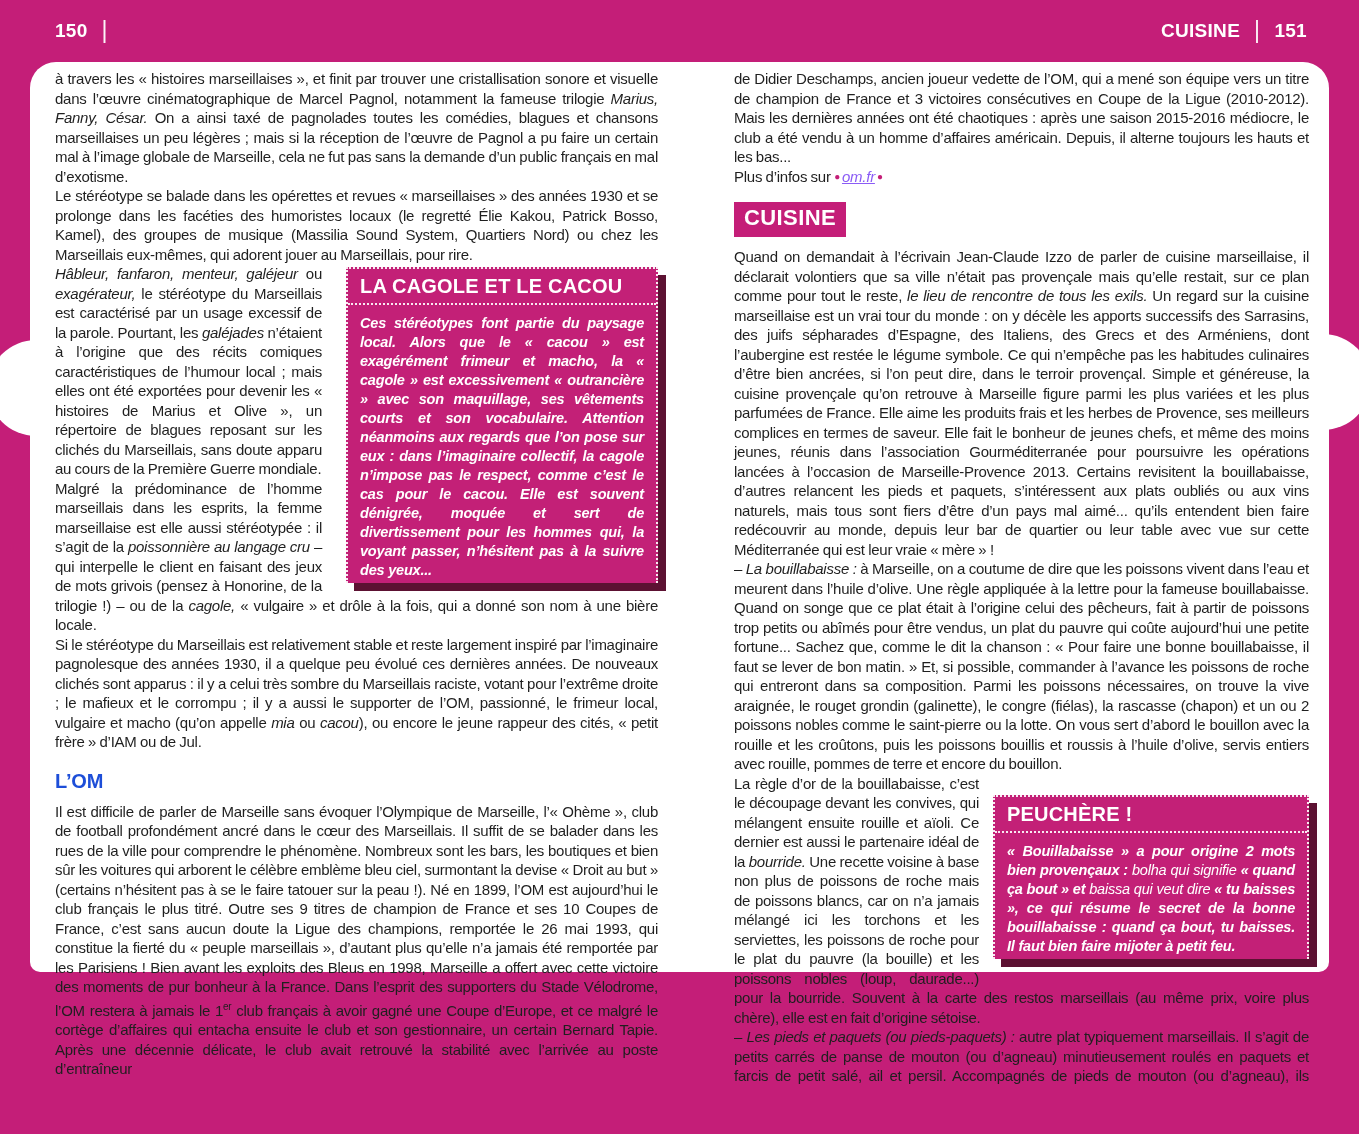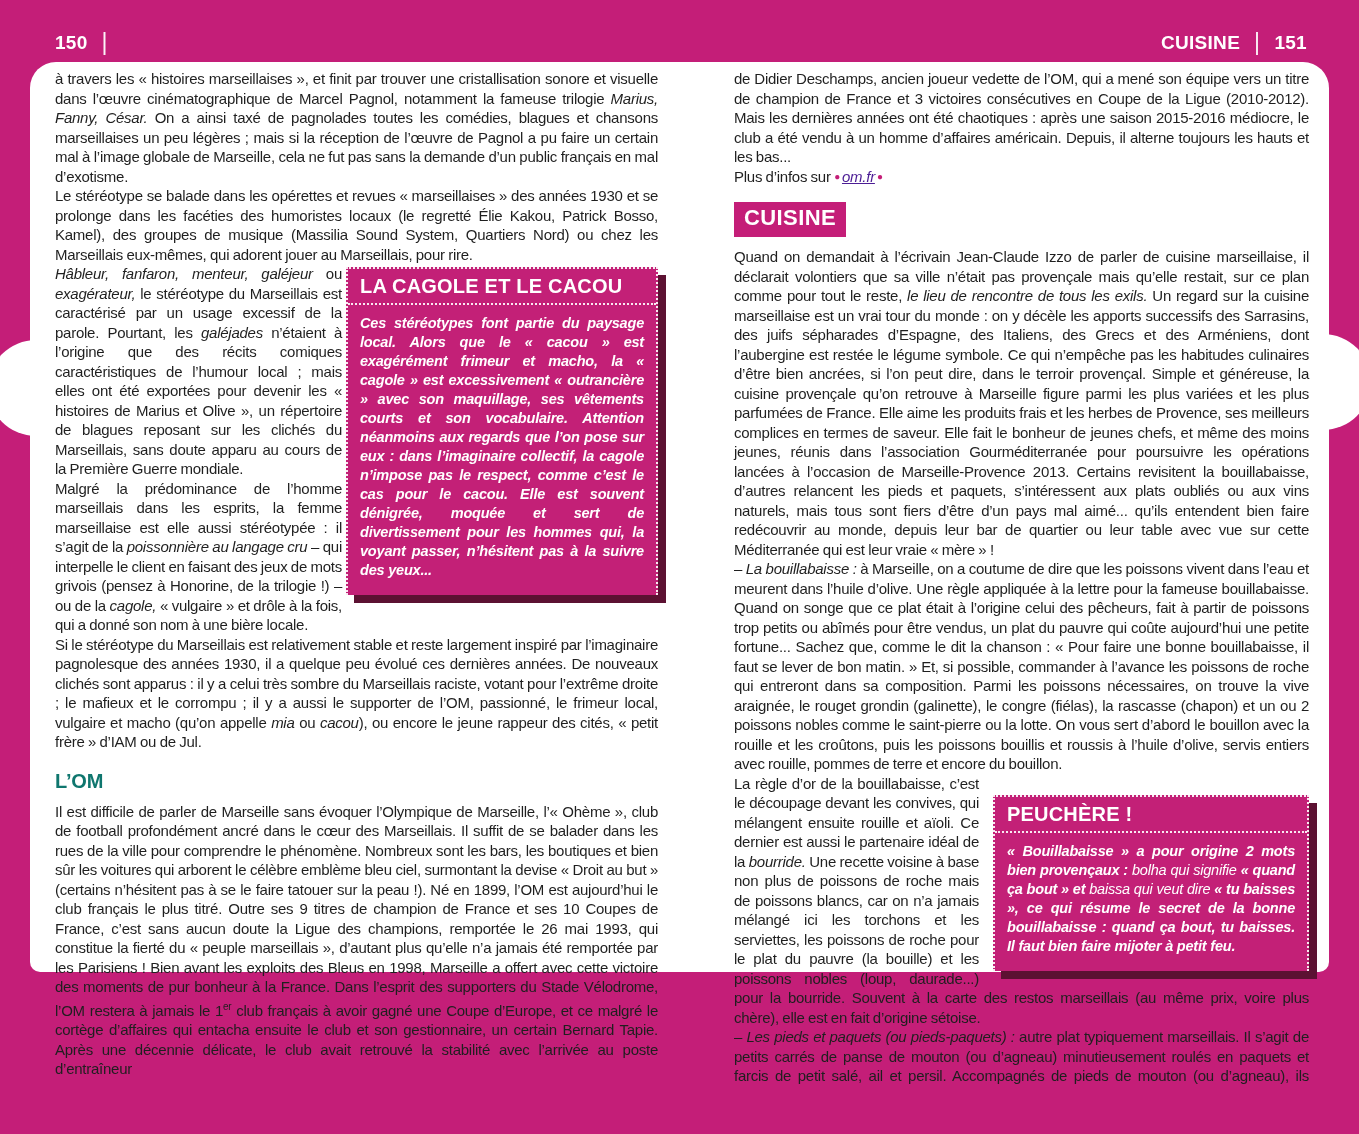--- a/index.html
+++ b/index.html
@@ -1,20 +1,20 @@
 <!DOCTYPE html>
 <html><head>
 <meta charset="utf-8">
 <style>
   html,body{margin:0;padding:0;}
   body{width:1359px;height:1134px;font-family:"Liberation Sans","DejaVu Sans",sans-serif;}
   .frame{position:relative;width:1359px;height:1134px;background:#c41e78;overflow:hidden;}
 
   
-  .hdr{position:absolute;top:12px;left:0;right:0;height:62px;color:#fff;}
+  .hdr{position:absolute;top:0;left:0;right:0;height:62px;color:#fff;}
   .hdr-group{position:absolute;top:0;height:62px;display:flex;align-items:center;font-weight:bold;font-size:19px;letter-spacing:.3px;white-space:nowrap;}
   .hdr-left{left:55px;}
   .hdr-right{right:52px;}
   .hdr-sep{font-weight:400;font-size:23px;margin:0 14px;position:relative;top:-1px;opacity:.95;}
 
   
   .sheet{position:absolute;left:30px;top:62px;width:1299px;height:910px;background:#fff;border-radius:26px 26px 10px 10px;}
   .notch{position:absolute;width:96px;height:96px;background:#fff;border-radius:50%;}
   .notch-left{left:-42px;top:278px;}
   .notch-right{right:-42px;top:272px;}
@@ -22,32 +22,32 @@
   .sheet-inner{position:relative;display:flex;gap:76px;padding:7px 20px 0 25px;height:1020px;overflow:hidden;}
   .col{color:#1f1f1f;}
   .col-left{width:603px;}
   .col-right{width:575px;}
 
   .para{margin:0;font-size:15px;line-height:19.5px;text-align:justify;letter-spacing:-.25px;word-spacing:-.5px;}
   .i{font-style:italic;}
   .bi{font-weight:normal;font-style:italic;}
   .ri{font-weight:400;}
   .sup{vertical-align:super;font-size:10px;}
-  .pink-i{color:#4c1d95;font-style:italic;text-decoration:underline;}
+  .pink-i{color:#8b5cf6;font-style:italic;text-decoration:underline;}
   .dot{color:#c41e78;font-size:10px;vertical-align:2px;}
 
-  .sec-h{color:#0f766e;font-weight:bold;font-size:20px;margin:18px 0 9px 0;letter-spacing:-.2px;}
+  .sec-h{color:#1d4ed8;font-weight:bold;font-size:20px;margin:18px 0 9px 0;letter-spacing:-.2px;}
 
   .badge{display:inline-block;background:#c41e78;color:#fff;font-weight:bold;font-size:22px;letter-spacing:.4px;padding:3px 10px 6px 10px;margin:16px 0 10px 0;}
 
   .info-box{float:right;background:#c32077;color:#fff;box-shadow:8px 8px 0 #5c1132;border:2px dotted rgba(255,255,255,.9);border-bottom:none;}
-  .cagole-box{width:308px;margin:3px 0 12px 4px;}
+  .cagole-box{width:308px;margin:3px 0 12px 24px;}
   .peuchere-box{width:312px;margin:21px 0 12px 14px;}
   .box-title{font-size:20px;font-weight:bold;letter-spacing:.2px;padding:6px 12px 5px 12px;border-bottom:2px dotted rgba(255,255,255,.9);}
-  .box-body{padding:9px 12px 15px 12px;font-size:14.5px;line-height:19px;font-weight:bold;font-style:italic;text-align:justify;letter-spacing:-.2px;}
+  .box-body{padding:9px 12px 3px 12px;font-size:14.5px;line-height:19px;font-weight:bold;font-style:italic;text-align:justify;letter-spacing:-.2px;}
 
   .bottom-band{position:absolute;left:0;right:0;bottom:0;height:42px;background:#c41e78;}
 </style>
 </head>
 <body>
 
 <div class="frame">
 
   <div class="hdr">
     <div class="hdr-group hdr-left">

